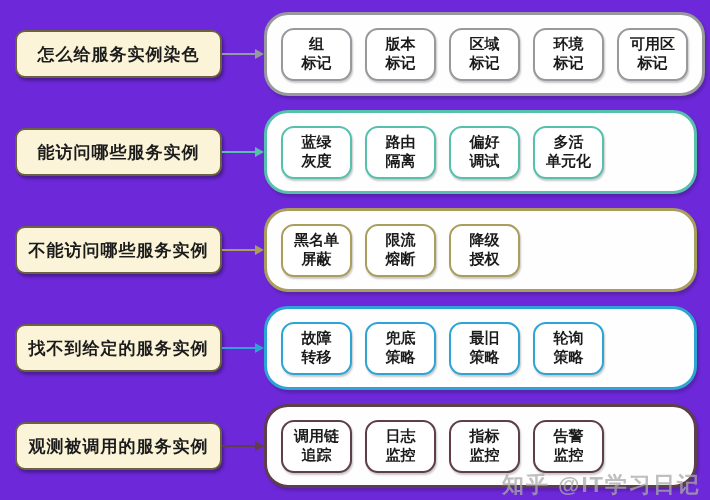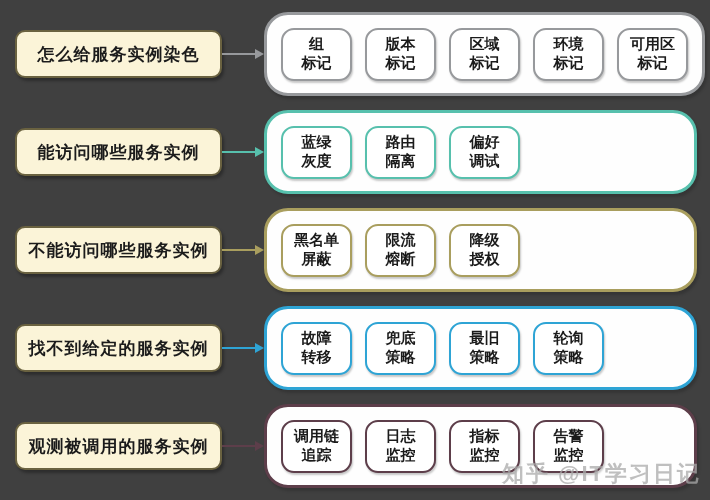--- a/index.html
+++ b/index.html
@@ -11,21 +11,21 @@
   .canvas {
     position: relative;
     width: 710px;
     height: 500px;
     box-sizing: border-box;
     padding: 12px 13px 0 15px;
     display: flex;
     flex-direction: column;
     gap: 14px;
     overflow: hidden;
-    background: #404040;
+    background: #6d28d9;
   }
   .row {
     display: flex;
     align-items: center;
     height: 84px;
     flex: 0 0 84px;
   }
   .label-box {
     flex: 0 0 203px;
     height: 44px;
@@ -89,21 +89,21 @@
     font-size: 15px;
     font-weight: 600;
     line-height: 1.25;
     color: #1b1b1b;
     white-space: pre-line;
     box-shadow: 1px 2px 2px rgba(0,0,0,0.22);
   }
   .watermark {
     position: absolute;
     right: 9px;
-    bottom: 11px;
+    bottom: 0;
     font-size: 22px;
     font-weight: 600;
     letter-spacing: 2px;
     z-index: 5;
     opacity: 0.75;
     white-space: nowrap;
   }
 </style>
 </head>
 <body>
@@ -134,20 +134,22 @@
       <span class="label-text">能访问哪些服务实例</span>
     </div>
     <div class="arrow"></div>
     <div class="container-box">
       <div class="item">蓝绿
 灰度</div>
       <div class="item">路由
 隔离</div>
       <div class="item">偏好
 调试</div>
+      <div class="item">多活
+单元化</div>
     </div>
   </div>
 
   <div class="row" style="--c: #a99e5e;">
     <div class="label-box">
       <span class="label-text">不能访问哪些服务实例</span>
     </div>
     <div class="arrow"></div>
     <div class="container-box">
       <div class="item">黑名单

